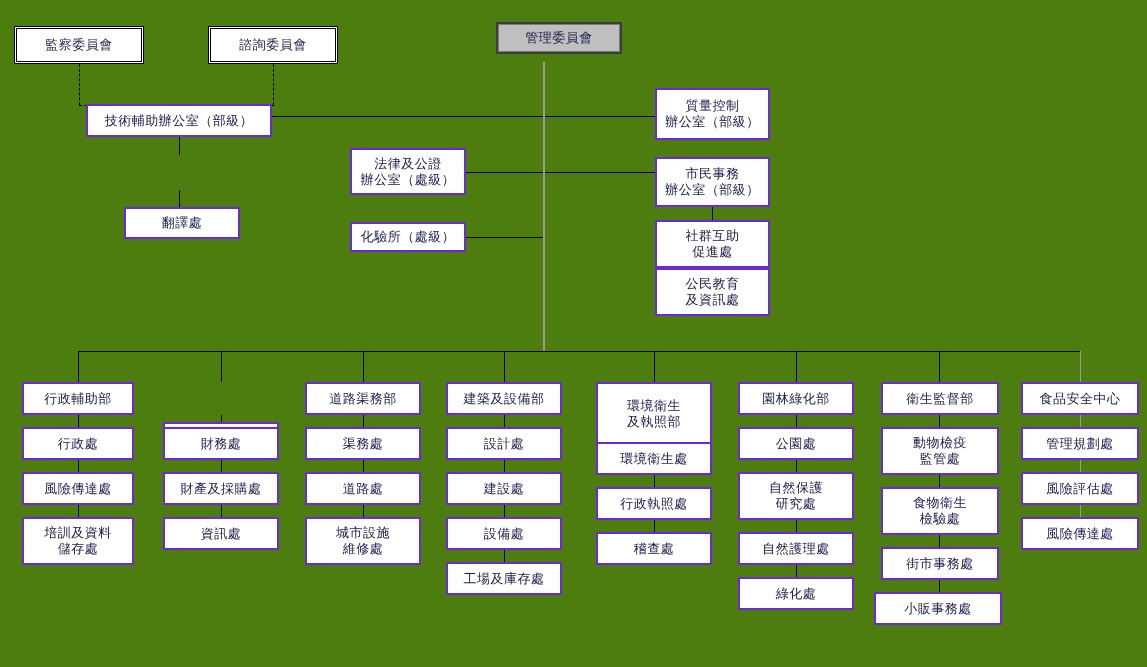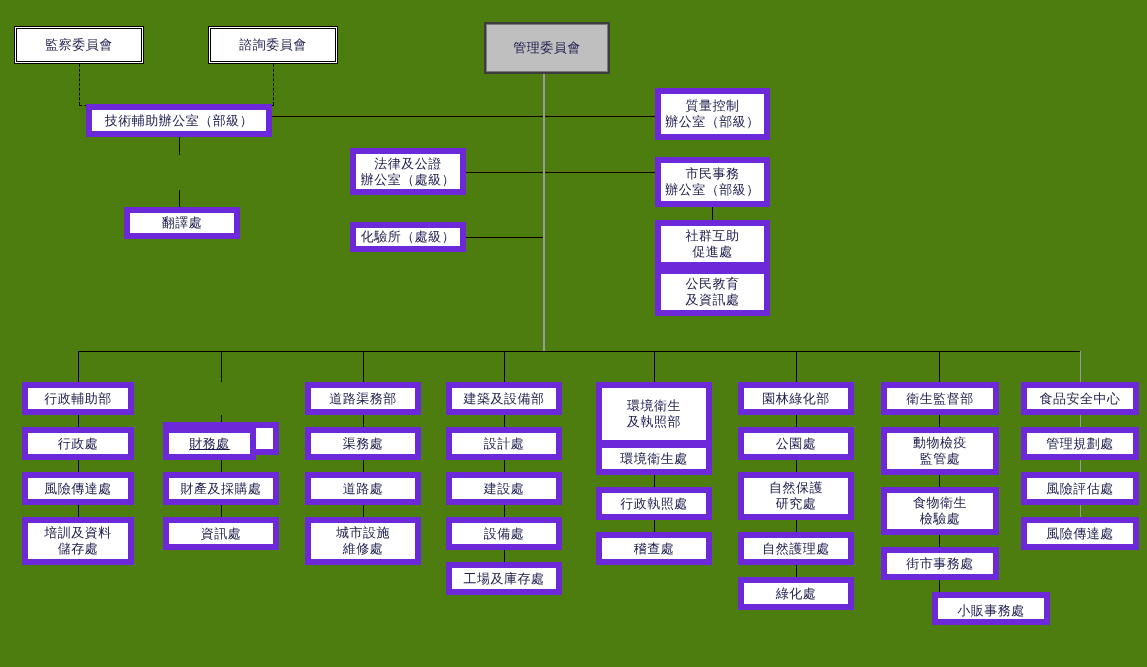--- a/index.html
+++ b/index.html
@@ -13,21 +13,21 @@
     width: 1147px;
     height: 667px;
     background: #4d7c0f;
     font-family: "DejaVu Sans", "Liberation Sans", sans-serif;
     overflow: hidden;
   }
   
   .node {
     position: absolute;
     box-sizing: border-box;
-    border: 6px solid #6d28d9;
+    border: 2px solid #6d28d9;
     background: #ffffff;
     color: #1a1a4d;
     font-size: 13px;
     line-height: 16px;
     text-align: center;
     letter-spacing: 0.5px;
     display: flex;
     align-items: center;
     justify-content: center;
     z-index: 3;
@@ -75,21 +75,21 @@
 <div id="chart-root">
 
   <div class="node double" style="left:14px; top:26px; width:130px; height:38px;">
     <span class="label">監察委員會</span>
   </div>
 
   <div class="node double" style="left:208px; top:26px; width:130px; height:38px;">
     <span class="label">諮詢委員會</span>
   </div>
 
-  <div class="node managed" style="left:484px; top:22px; width:126px; height:52px;">
+  <div class="node managed" style="left:496px; top:22px; width:126px; height:32px;">
     <span class="label">管理委員會</span>
   </div>
 
   <div class="conn dash-v" style="left:79px; top:64px; height:41px;"></div>
   <div class="conn dash-h" style="left:79px; top:105px; width:14px;"></div>
   <div class="conn dash-v" style="left:273px; top:64px; height:41px;"></div>
   <div class="conn dash-h" style="left:259px; top:105px; width:15px;"></div>
 
   <div class="node" style="left:86px; top:104px; width:186px; height:33px;">
     <span class="label">技術輔助辦公室（部級）</span>
@@ -168,21 +168,21 @@
       </div>
       <div class="conn v" style="left: 78px; top: 505px; height: 12px;"></div>
       <div class="node" style="left: 22px; top: 517px; width: 112px; height: 48px;">
         <span class="label">培訓及資料
 儲存處</span>
       </div>
       <div class="node" style="left: 163px; top: 382px; width: 116px; height: 33px; margin-top: 40px;">
         <span class="label">財務資訊部</span>
       </div>
       <div class="conn v" style="left: 221px; top: 415px; height: 12px;"></div>
-      <div class="node" style="left: 163px; top: 427px; width: 93px; height: 33px; text-decoration: underline;">
+      <div class="node" style="left: 163px; top: 427px; width: 116px; height: 33px;">
         <span class="label">財務處</span>
       </div>
       <div class="conn v" style="left: 221px; top: 460px; height: 12px;"></div>
       <div class="node" style="left: 163px; top: 472px; width: 116px; height: 33px;">
         <span class="label">財產及採購處</span>
       </div>
       <div class="conn v" style="left: 221px; top: 505px; height: 12px;"></div>
       <div class="node" style="left: 163px; top: 517px; width: 116px; height: 33px;">
         <span class="label">資訊處</span>
       </div>
@@ -268,21 +268,21 @@
       <div class="conn v" style="left: 939px; top: 475px; height: 12px;"></div>
       <div class="node" style="left: 881px; top: 487px; width: 118px; height: 48px;">
         <span class="label">食物衛生
 檢驗處</span>
       </div>
       <div class="conn v" style="left: 939px; top: 535px; height: 12px;"></div>
       <div class="node" style="left: 881px; top: 547px; width: 118px; height: 33px;">
         <span class="label">街市事務處</span>
       </div>
       <div class="conn v" style="left: 939px; top: 580px; height: 12px;"></div>
-      <div class="node" style="left: 932px; top: 592px; width: 118px; height: 33px; align-items: flex-end;">
+      <div class="node" style="left: 874px; top: 592px; width: 128px; height: 33px;">
         <span class="label">小販事務處</span>
       </div>
       <div class="node" style="left: 1021px; top: 382px; width: 118px; height: 33px;">
         <span class="label">食品安全中心</span>
       </div>
       <div class="conn v gray" style="left: 1080px; top: 415px; height: 12px;"></div>
       <div class="node" style="left: 1021px; top: 427px; width: 118px; height: 33px;">
         <span class="label">管理規劃處</span>
       </div>
       <div class="conn v gray" style="left: 1080px; top: 460px; height: 12px;"></div>

